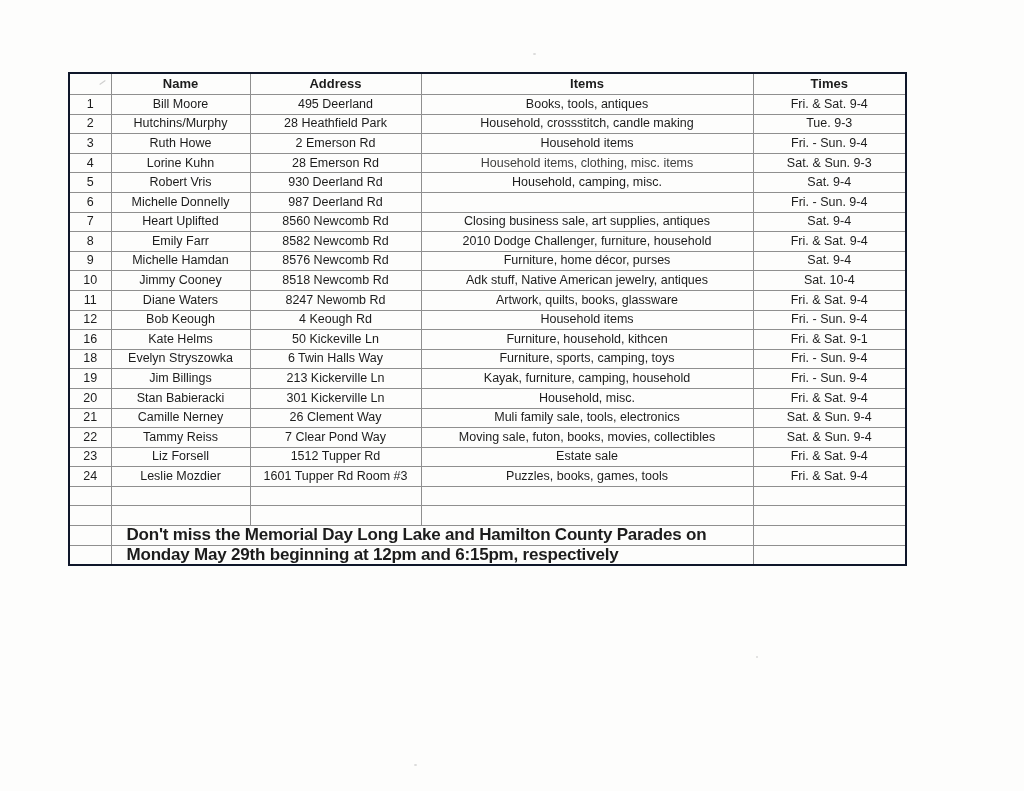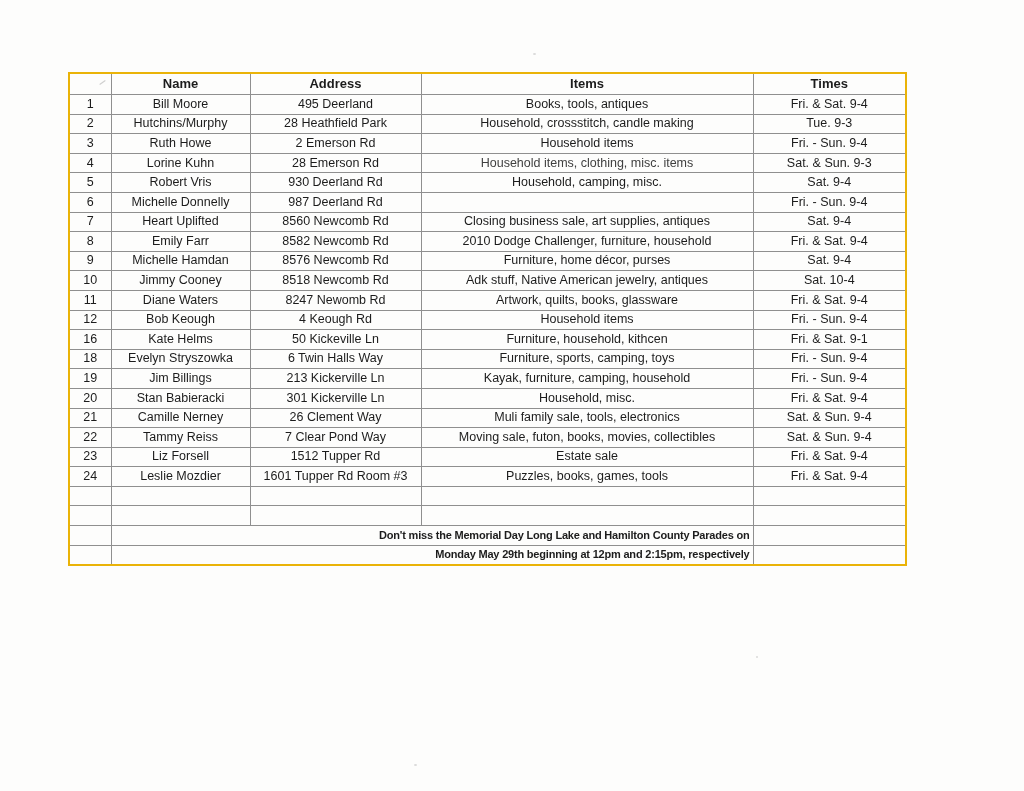--- a/index.html
+++ b/index.html
@@ -11,45 +11,45 @@
     position:relative;
     width:1024px; height:791px;
     background:#fdfdfc;
     overflow:hidden;
   }
   table.sale-table {
     position:absolute; left:68px; top:72px;
     width:837px;
     border-collapse:collapse;
     table-layout:fixed;
-    border:2px solid #eab308;
+    border:2px solid #0f172a;
     color:#1c1c1c;
     font-size:12.5px;
   }
   .sale-table th, .sale-table td {
     border:1px solid #8f8f8f;
     padding:0 3px;
     height:18.6px;
     line-height:1.05;
     text-align:center;
     vertical-align:middle;
     overflow:hidden;
     white-space:nowrap;
   }
   .sale-table thead th {
     font-weight:bold;
     font-size:13px;
     height:20px;
   }
   .sale-table td.muted { color:#404040; }
   .sale-table td.note-cell {
-    text-align:right;
+    text-align:left;
     font-weight:bold;
-    padding-left:2px;
-    font-size:11px;
+    padding-left:15px;
+    font-size:17px;
     letter-spacing:-0.2px;
   }
   
   .speck {
     position:absolute;
     background:#b9b9b9;
     border-radius:50%;
     opacity:0.5;
   }
   .pencil-tick {
@@ -238,21 +238,21 @@
           <td></td>
           <td></td>
         </tr>
         <tr>
           <td></td>
           <td class="note-cell" colspan="3">Don't miss the Memorial Day Long Lake and Hamilton County Parades on</td>
           <td></td>
         </tr>
         <tr>
           <td></td>
-          <td class="note-cell" colspan="3">Monday May 29th beginning at 12pm and 2:15pm, respectively</td>
+          <td class="note-cell" colspan="3">Monday May 29th beginning at 12pm and 6:15pm, respectively</td>
           <td></td>
         </tr>
       </tbody>
   </table>
 
   <div class="pencil-tick"></div>
   <div class="speck" style="left:533px; top:53px;  width:3px; height:2px;"></div>
   <div class="speck" style="left:756px; top:656px; width:2px; height:2px;"></div>
   <div class="speck" style="left:414px; top:764px; width:3px; height:2px;"></div>
 </div>

